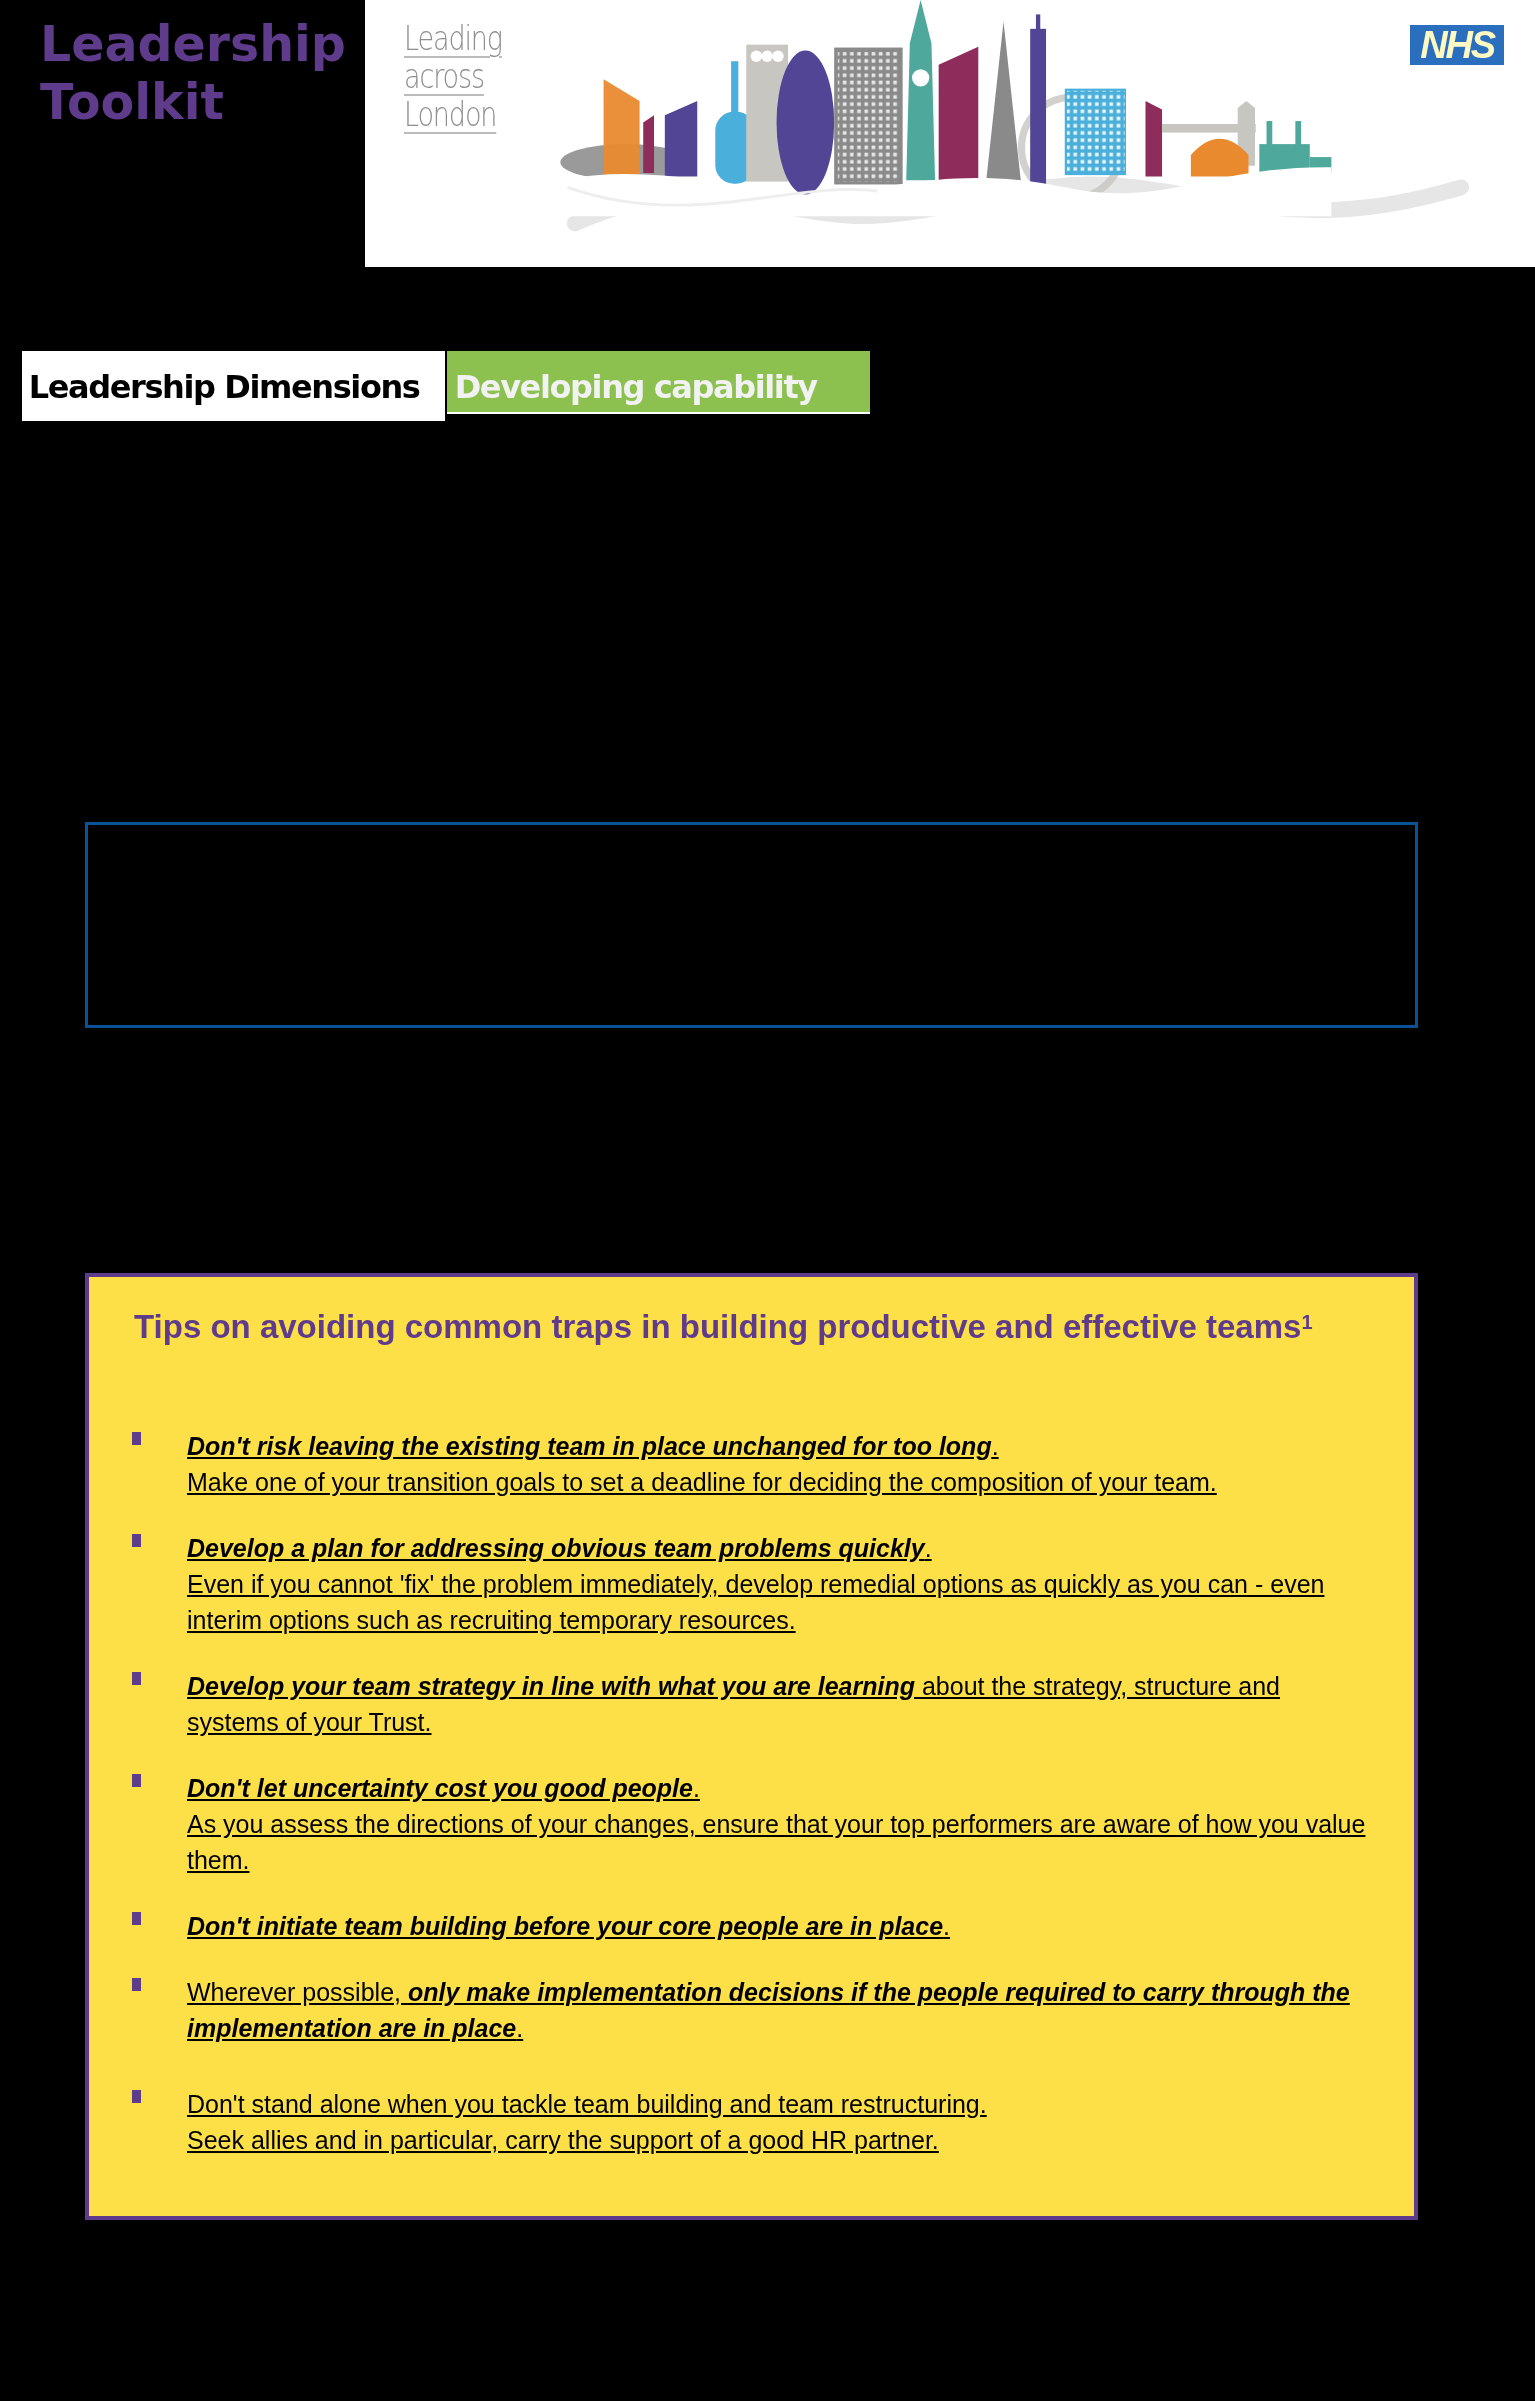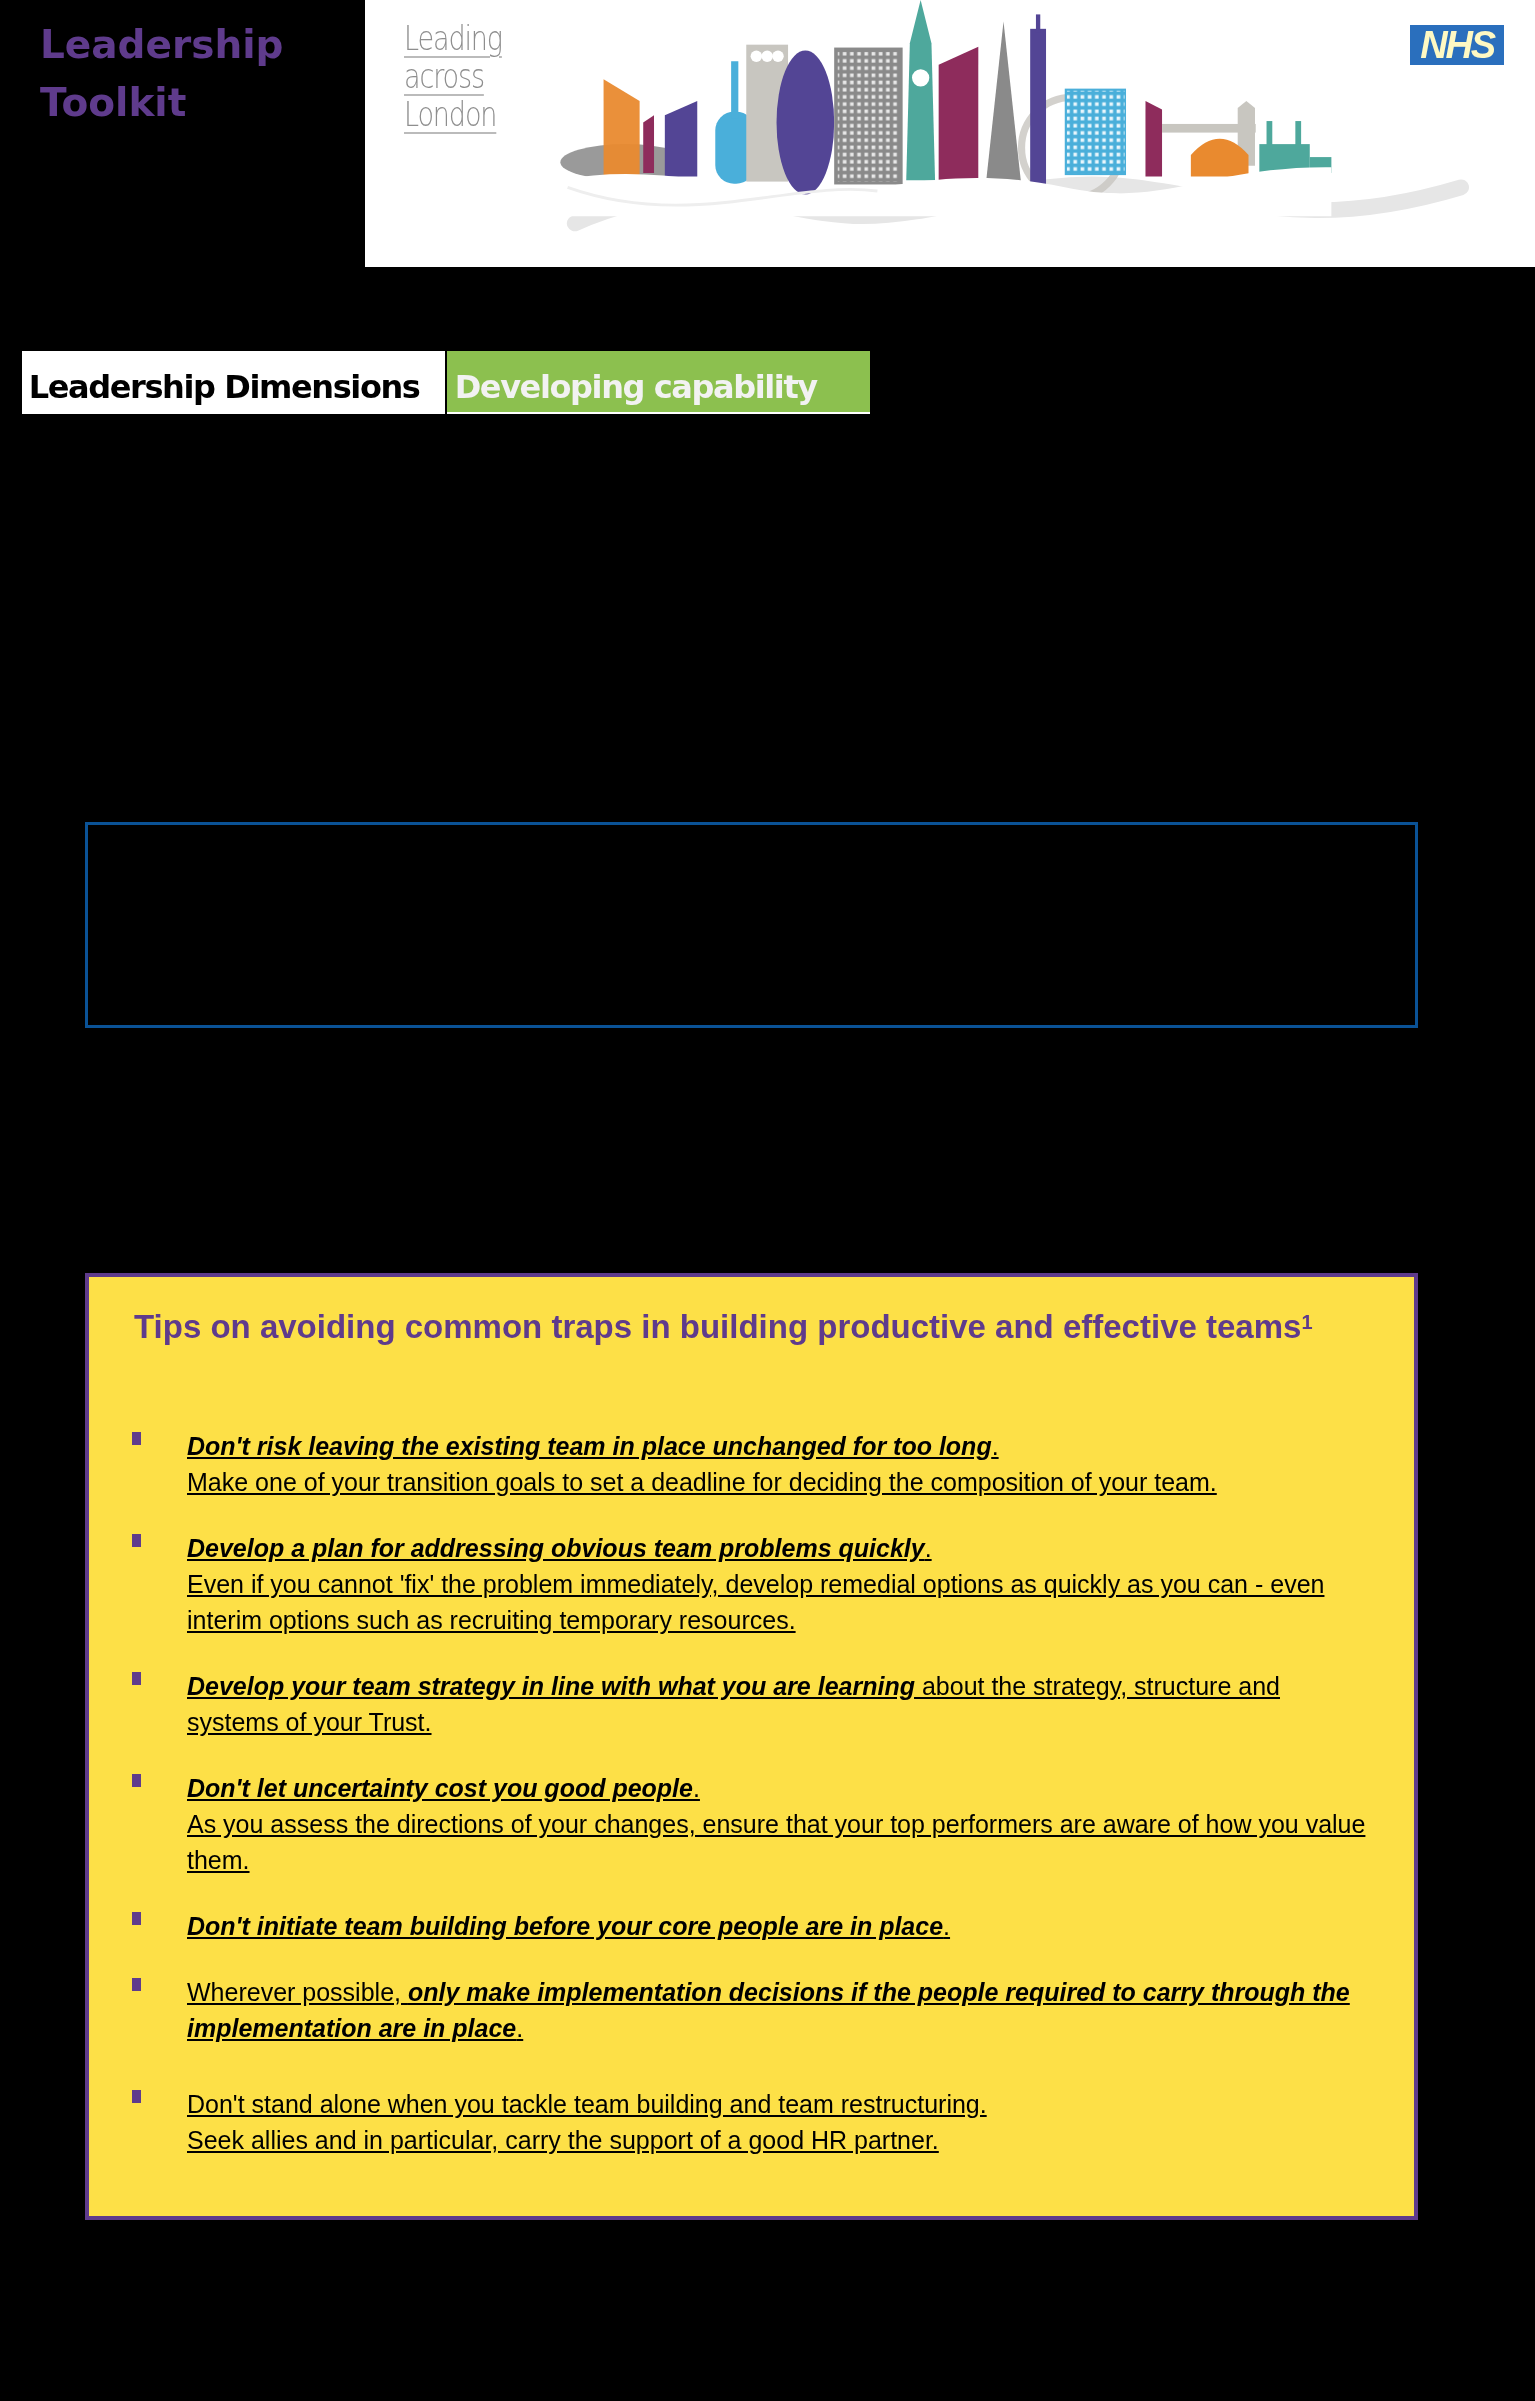--- a/index.html
+++ b/index.html
@@ -3,41 +3,41 @@
 <meta charset="utf-8">
 <style>
   html, body { margin:0; padding:0; }
   body {
     width:1536px; height:2401px; background:#000; position:relative; overflow:hidden;
     font-family:"Liberation Sans", sans-serif;
   }
   .toolkit-title {
     position:absolute; left:40px; top:16px;
     font-family:"DejaVu Sans", sans-serif; font-weight:bold;
-    color:#5f3b8c; font-size:39px; line-height:58px;
+    color:#5f3b8c; font-size:49px; line-height:58px;
   }
   .banner {
     position:absolute; left:365px; top:0; width:1171px; height:267px; background:#fff;
   }
   .lal-text {
     position:absolute; left:39px; top:20px;
     font-family:"DejaVu Sans", sans-serif; font-weight:300; color:#8e8e8e;
     font-size:33px; line-height:38px; letter-spacing:-1.4px;
   }
   .lal-text span { display:block; text-decoration:underline; text-decoration-thickness:2.2px; text-underline-offset:5.8px; text-decoration-color:#bbb; transform:scaleX(0.82); transform-origin:left; }
   .skyline { position:absolute; left:195px; top:0; width:1096px; height:245px; }
   .nhs-logo {
     position:absolute; left:1045px; top:24.5px; width:94px; height:40px;
     background:#2a6fbd; color:#fef9c3; font-family:"Liberation Sans", sans-serif;
     font-weight:bold; font-style:italic; font-size:38px; line-height:40px; text-align:center;
     letter-spacing:-2.2px;
   }
   .tab-row { position:absolute; top:351px; left:21.6px; height:65px; display:flex; }
   .tab-dim {
-    width:423px; height:63px; background:#fff; color:#000;
+    width:423px; height:70px; background:#fff; color:#000;
     font-family:"DejaVu Sans", sans-serif; font-weight:bold; font-size:32px;
     line-height:72px; padding-left:7.2px; box-sizing:border-box; letter-spacing:-1.4px;
   }
   .tab-dev {
     margin-left:2.9px; width:423px; height:63px; background:#8cc04f; color:#f2f2f2;
     border-bottom:2.9px solid #fff; box-sizing:border-box;
     font-family:"DejaVu Sans", sans-serif; font-weight:bold; font-size:32px;
     line-height:72px; padding-left:7.2px; letter-spacing:-1.4px;
   }
   .blue-box {

